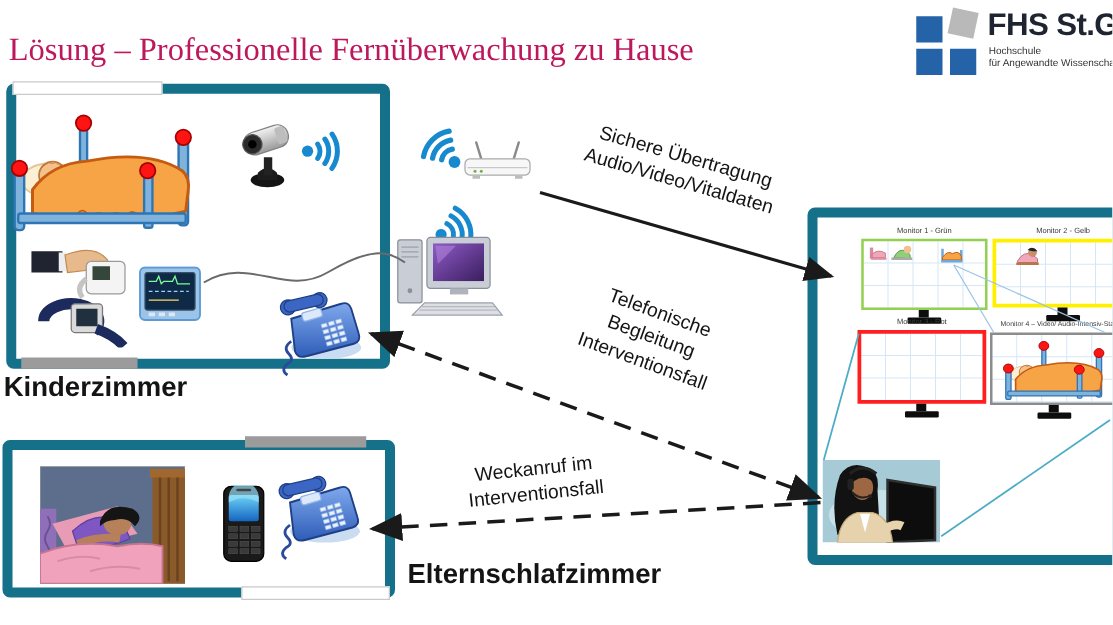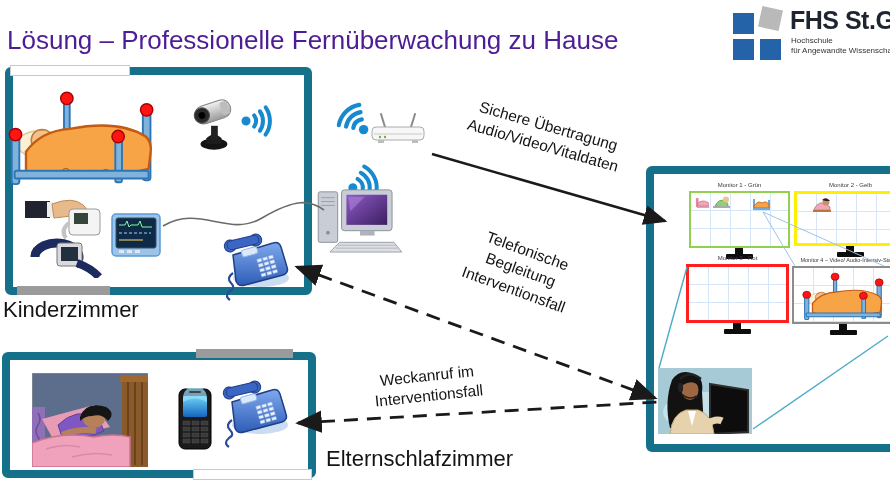--- a/index.html
+++ b/index.html
@@ -1,32 +1,32 @@
 <!DOCTYPE html>
 <html><head>
 <meta charset="utf-8">
 <style>
   html,body{margin:0;padding:0;background:#fff;}
   #canvas{position:relative;width:890px;height:500px;background:#fff;overflow:hidden;
           font-family:"Liberation Sans",sans-serif;color:#1a1a1a;}
   .abs{position:absolute;}
   
-  .slide-title{left:7px;top:25px;font-size:26px;color:#4c1d95;white-space:nowrap;}
+  .slide-title{left:7px;top:25px;font-size:26px;color:#be185d;white-space:nowrap;font-family:Liberation Serif, serif;}
   
   .logo{left:726px;top:6px;width:240px;height:60px;}
   .logo .sq{position:absolute;width:21px;height:21px;background:#2563A8;}
   .logo .sq.gray{background:#B9B9B9;transform:rotate(12deg);}
   .logo-name{position:absolute;left:64px;top:0px;font-size:25px;font-weight:bold;color:#1E2430;white-space:nowrap;letter-spacing:-0.5px;}
   .logo-sub{position:absolute;left:65px;top:30px;font-size:8px;line-height:1.3;color:#333;white-space:nowrap;}
   
   .room-box{border:8px solid #15708A;border-radius:6px;background:#fff;}
   .tab{position:absolute;z-index:4;height:9px;}
   .tab.white{background:#fff;border:1px solid #c9c9c9;}
   .tab.gray{background:#9B9B9B;}
-  .room-label{font-size:22px;color:#141414;white-space:nowrap;z-index:3;}
+  .room-label{font-size:22px;color:#141414;white-space:nowrap;z-index:3;font-weight:bold;}
   
   .mon-label{position:absolute;font-size:6px;color:#3a3a3a;text-align:center;white-space:nowrap;overflow:visible;}
   .mon-screen{position:absolute;background:#fff;box-sizing:border-box;
      background-image:linear-gradient(#D4E6F7 1px,transparent 1px),linear-gradient(90deg,#D4E6F7 1px,transparent 1px);
      background-size:20px 18px;background-position:-1px -1px;}
   .mon-neck{position:absolute;width:8px;height:6px;background:#0d0d0d;}
   .mon-base{position:absolute;width:27px;height:5px;background:#0d0d0d;border-radius:1px;}
   
   .conn-label{z-index:6;text-align:center;font-size:15.5px;line-height:1.32;color:#141414;white-space:nowrap;}
   svg{display:block;}

